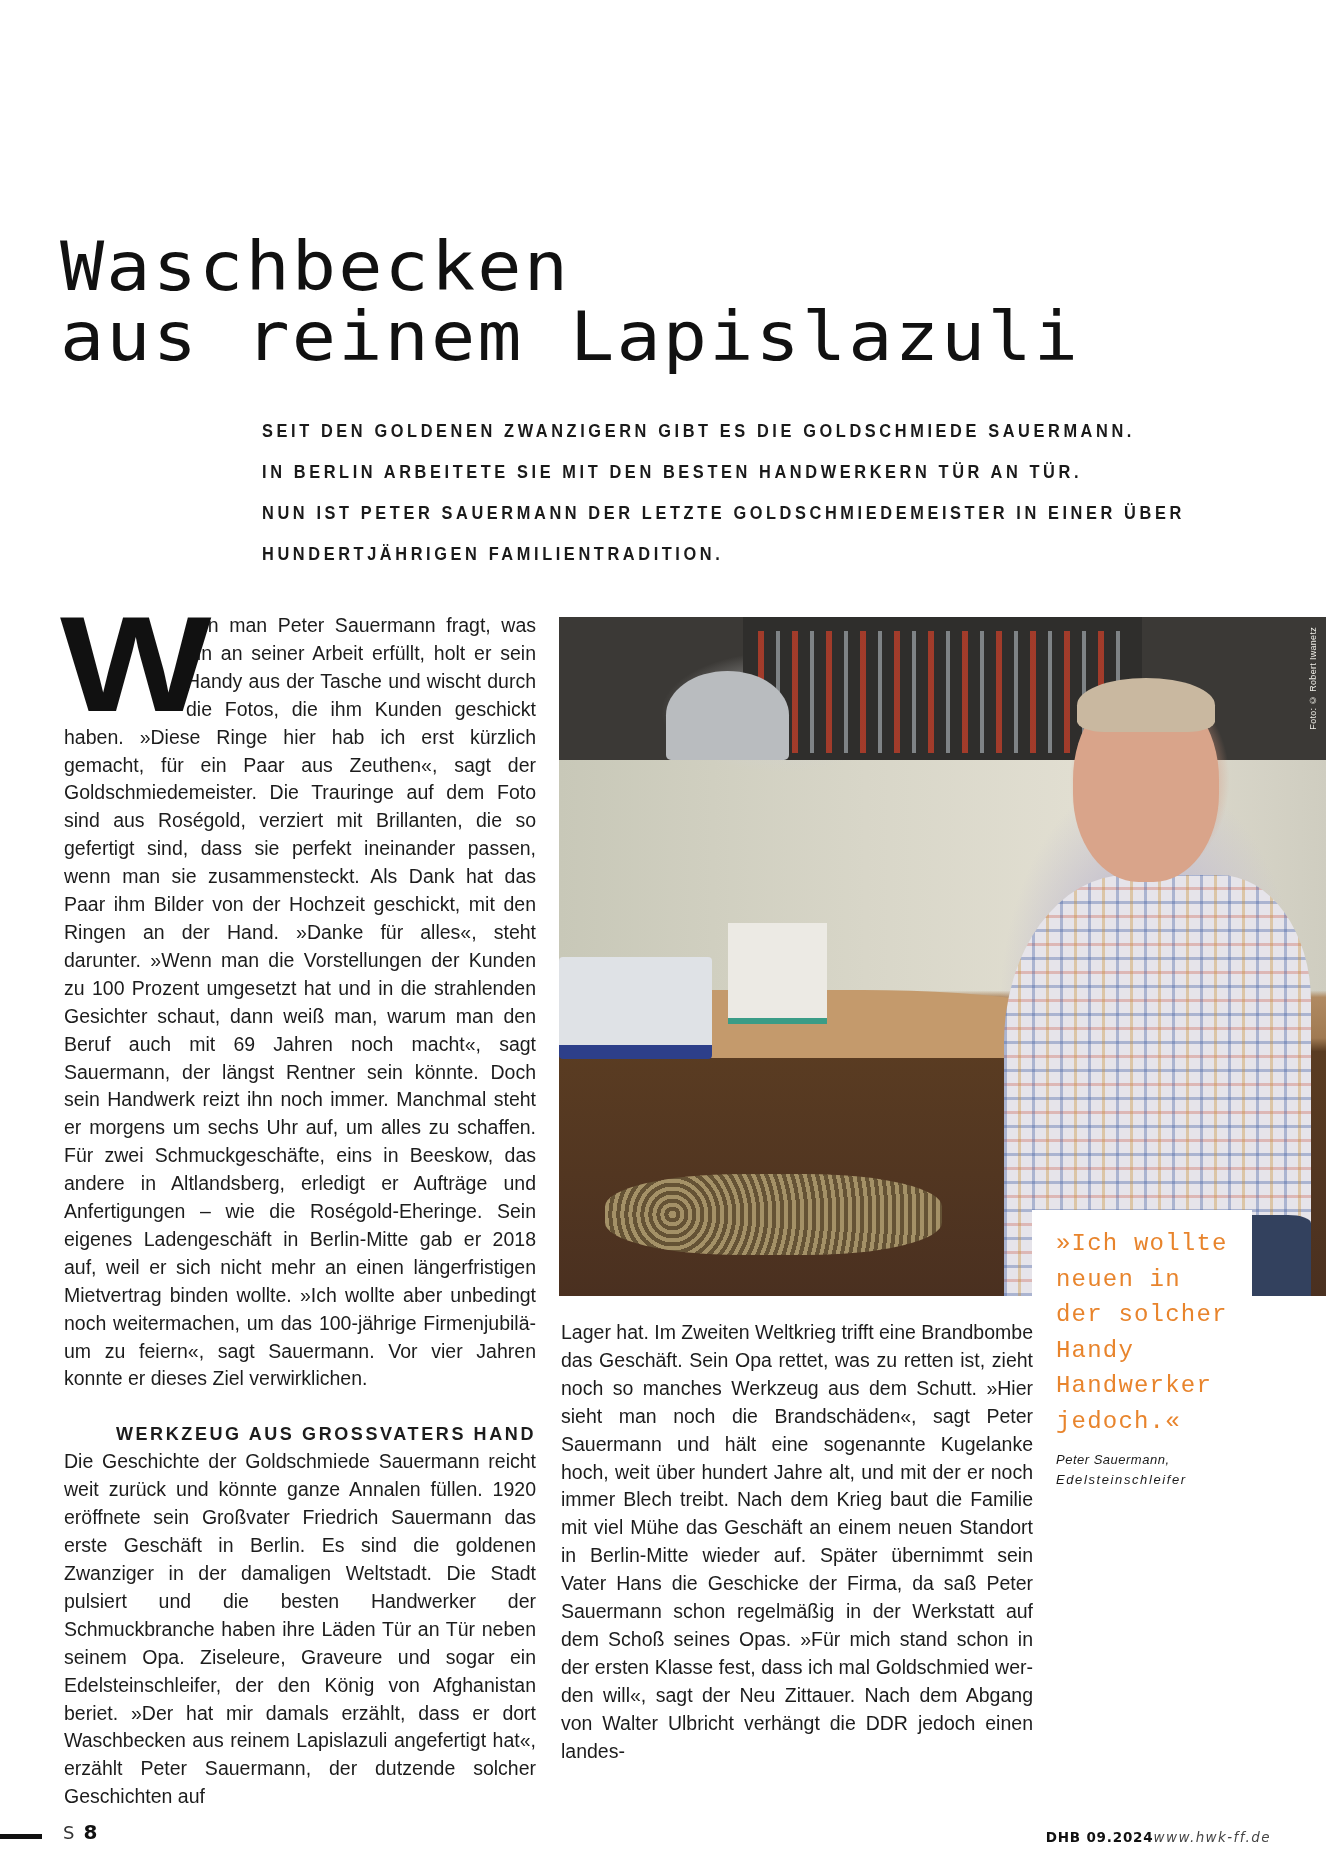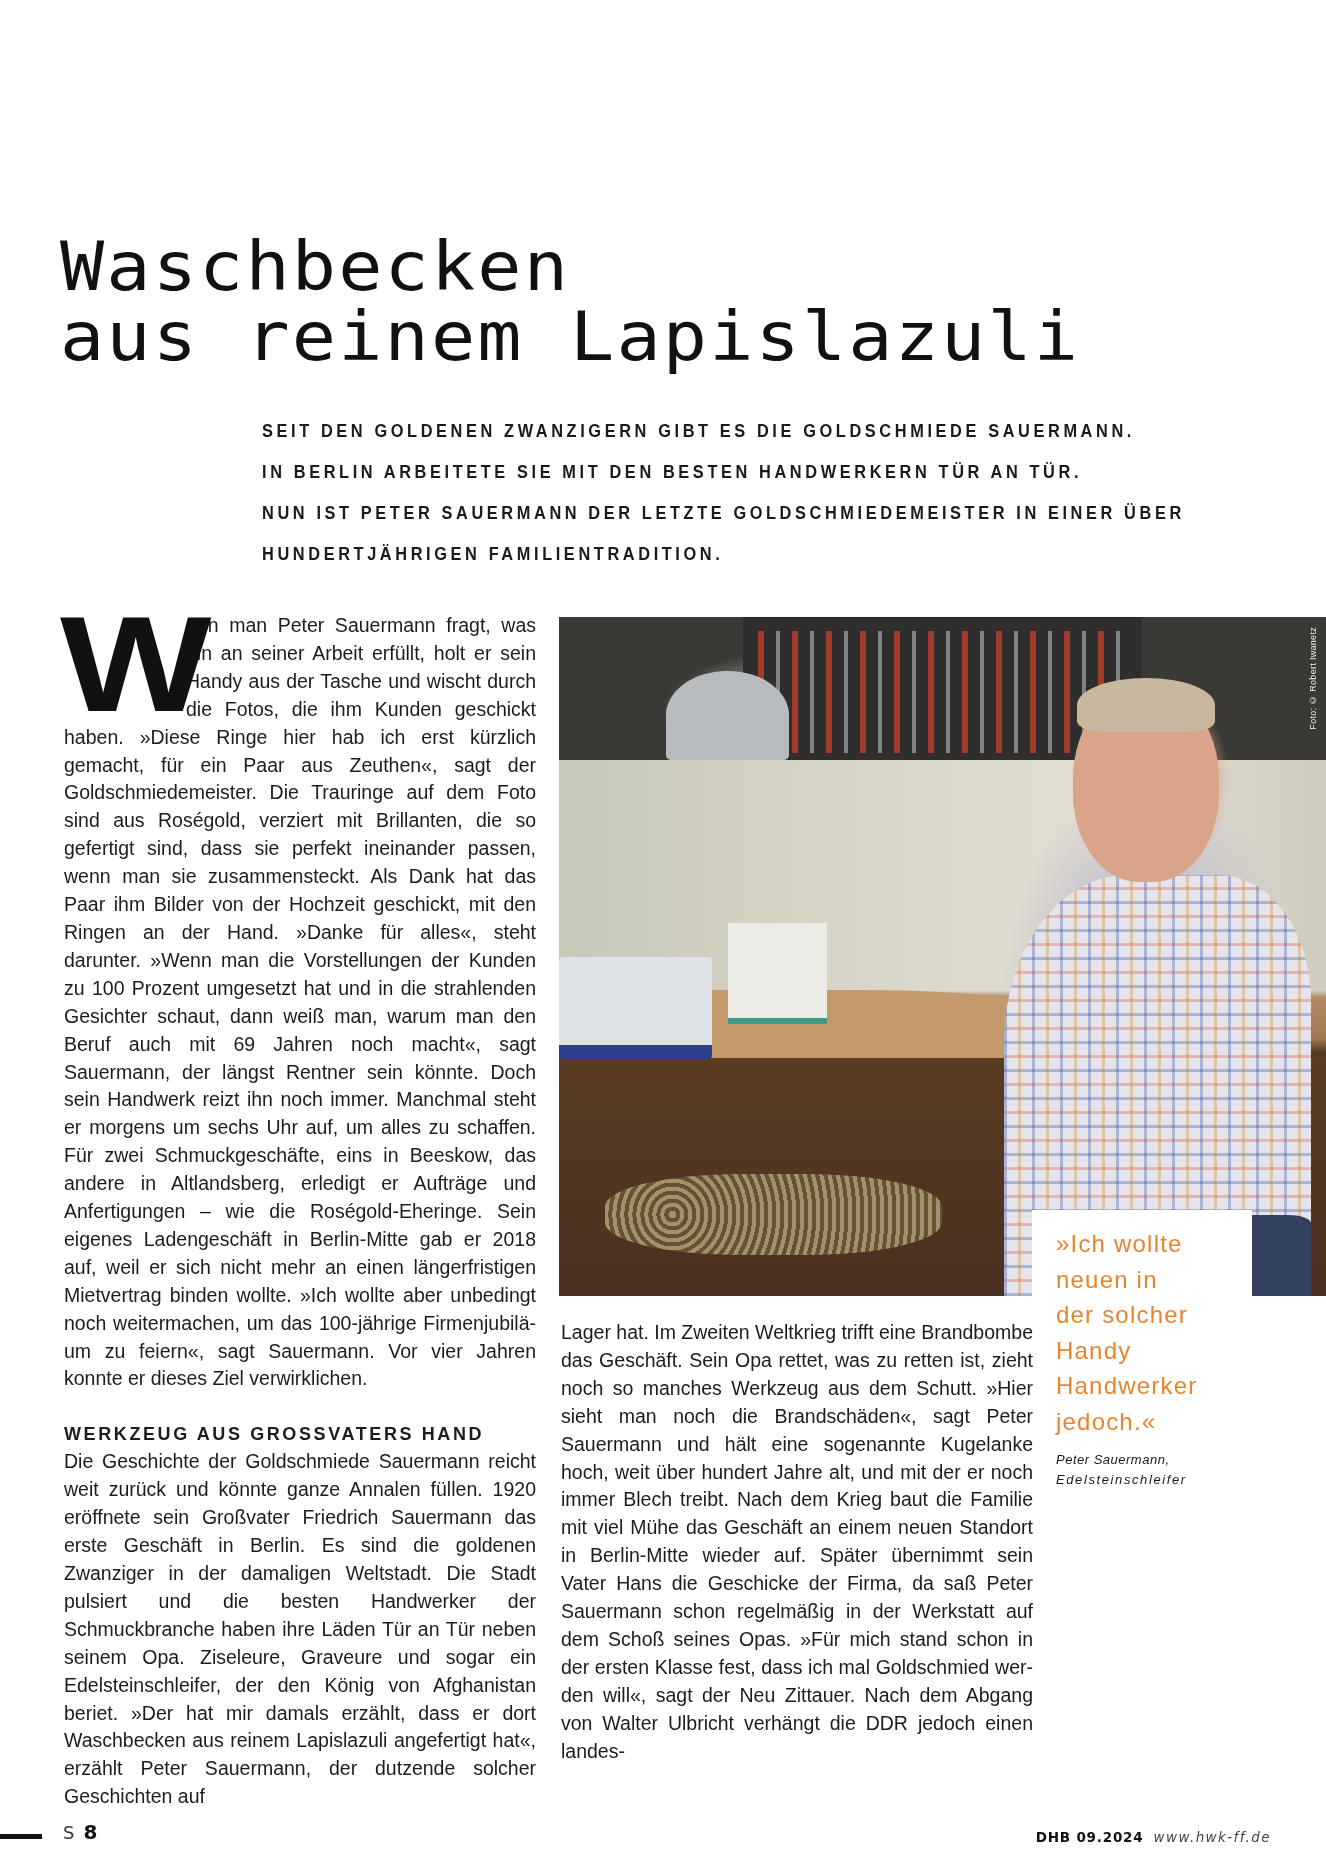--- a/index.html
+++ b/index.html
@@ -27,21 +27,21 @@
     .col-left { left: 64px; top: 612px; width: 472px; }
     .col-mid { left: 561px; top: 1319px; width: 472px; }
     .dropcap {
       float: left; font-family: "Liberation Sans", sans-serif; font-weight: 900;
       font-size: 136px; line-height: 100px; margin: 2px 8px 0 -4px; color: #111;
       transform: scaleX(1.18); transform-origin: left top; width: 118px; height: 86px;
       letter-spacing: -6px;
     }
     .subhead {
       margin: 28px 0 0 0 !important; font-weight: bold; font-size: 18px;
-      letter-spacing: 2.6px; line-height: 27px; text-align: left;
+      letter-spacing: 2.6px; line-height: 27px; text-align: right;
     }
     .photo {
       position: absolute; left: 559px; top: 617px; width: 767px; height: 679px; overflow: hidden;
       background:
         radial-gradient(ellipse 80px 100px at 77% 24%, #e2a890 0%, #d59a82 60%, rgba(0,0,0,0) 100%),
         radial-gradient(ellipse 150px 240px at 77% 58%, #d8d6e2 0%, #c9c5cf 60%, rgba(0,0,0,0) 100%),
         radial-gradient(ellipse 120px 60px at 29% 14%, #d0d0d0 0%, rgba(0,0,0,0) 100%),
         linear-gradient(180deg, #3b3936 0%, #3b3936 21%, rgba(0,0,0,0) 21.1%),
         linear-gradient(180deg, rgba(0,0,0,0) 0%, rgba(0,0,0,0) 55%, #b08a62 56%, #a07a52 62%, #5a3c22 64%, #4a3020 100%),
         linear-gradient(90deg, #c8c8b8 0%, #d8d6c8 40%, #e2dfd2 70%, #cfcdc0 100%);
@@ -65,36 +65,36 @@
       background: repeating-radial-gradient(circle at 20% 50%, #b9a878 0 4px, #6a5a3a 4px 8px); opacity: .8; border-radius: 40%; }
     .credit {
       position: absolute; right: 8px; top: 10px; writing-mode: vertical-rl; transform: rotate(180deg);
       font-family: "Liberation Sans", sans-serif; font-size: 9px; color: #f0efe8; letter-spacing: .3px;
     }
     .quote-box {
       position: absolute; left: 1032px; top: 1210px; width: 220px; height: 88px; background: #ffffff;
     }
     .quote {
       position: absolute; left: 1056px; top: 1226px; width: 260px;
-      font-family: Liberation Sans, sans-serif; font-size: 24px; line-height: 35.5px;
+      font-family: Liberation Mono, monospace; font-size: 24px; line-height: 35.5px;
       color: #e8842c; letter-spacing: 1.2px;
     }
     .quote span { display: block; white-space: nowrap; }
     .attrib {
       position: absolute; left: 1056px; top: 1450px; font-family: "Liberation Sans", sans-serif;
       font-size: 13px; line-height: 20px; color: #1a1a1a; font-style: italic;
     }
     .attrib .name { font-weight: normal; display: block; letter-spacing: .5px; }
     .attrib .role { display: block; letter-spacing: 1.6px; }
     .footer-rule { position: absolute; left: 0; top: 1834px; width: 42px; height: 5px; background: #111; }
     .folio { position: absolute; left: 63px; top: 1820px; font-family: "DejaVu Sans", sans-serif; font-size: 18px; color: #333; }
     .folio .s { font-weight: normal; margin-right: 8px; letter-spacing: 1px; }
     .folio .num { font-weight: bold; font-size: 20px; color: #111; }
     .footer-right { position: absolute; right: 55px; top: 1829px; font-family: "DejaVu Sans", sans-serif; font-size: 13.5px; color: #444; }
-    .footer-right .issue { font-weight: bold; color: #111; margin-right: 10px; letter-spacing: .8px; }
+    .footer-right .issue { font-weight: bold; color: #111; margin-right: 0; letter-spacing: .8px; }
     .footer-right .url { letter-spacing: 1.4px; font-style: italic; }
   </style>
 </head>
 <body>
 
 <h1 class="title">
   <span>Waschbecken</span>
   <span>aus reinem Lapislazuli</span>
 </h1>
 

